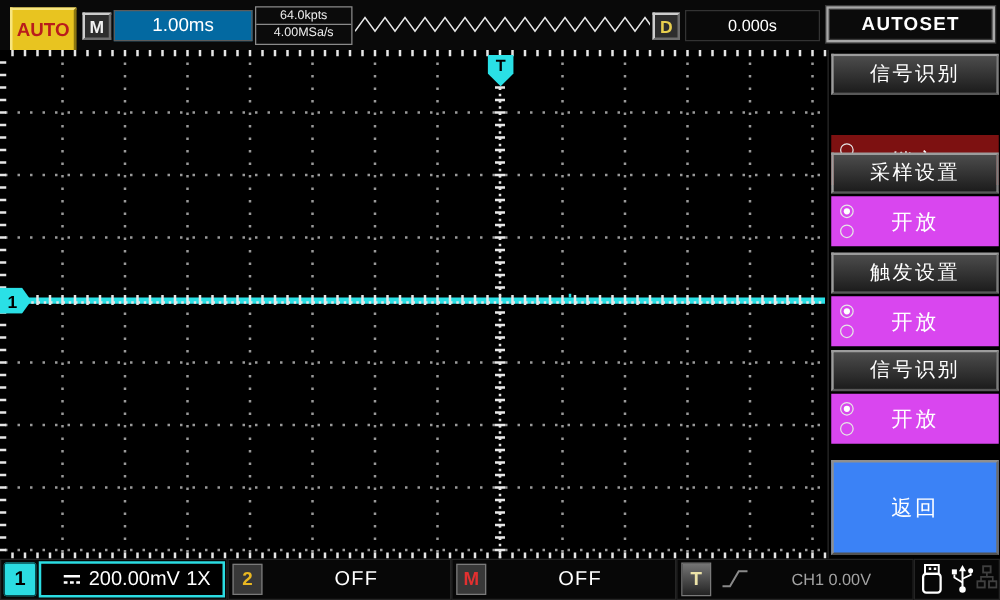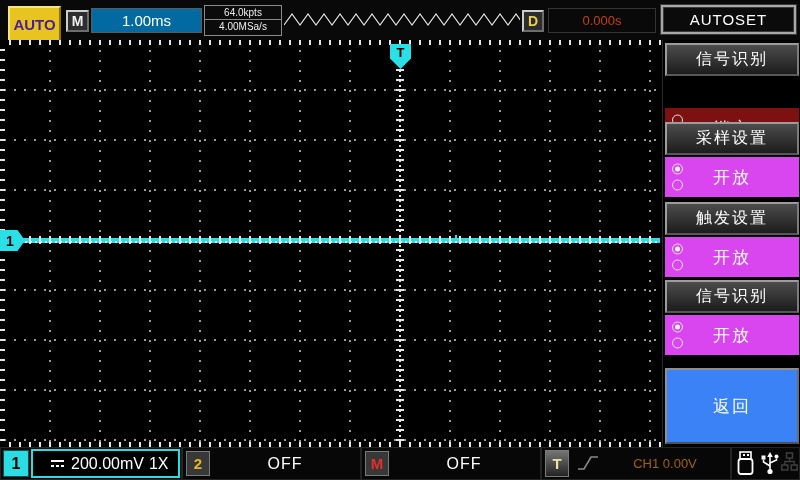--- a/index.html
+++ b/index.html
@@ -3,39 +3,39 @@
 <meta charset="utf-8">
 <style>
   * { margin:0; padding:0; box-sizing:border-box; }
   html,body { background:#1a1a1a; }
   .screen { position:relative; width:800px; height:480px; background:#000;
             font-family:"Liberation Sans", sans-serif; overflow:hidden; }
 
   
   .topbar { position:absolute; left:0; top:0; width:800px; height:40px; background:#090909; }
   .badge { position:absolute; display:flex; align-items:center; justify-content:center; font-weight:bold; }
-  .auto-badge { left:8px; top:6px; width:53px; height:36px; background:#e8c420; color:#4c1d95;
+  .auto-badge { left:8px; top:6px; width:53px; height:36px; background:#e8c420; color:#b91c1c;
                 font-size:15px; border:2px solid; border-color:#f7e580 #8a7510 #8a7510 #f7e580; }
   .m-badge { left:66px; top:10px; width:23px; height:22px; background:#2d2d2d; color:#f0f0f0;
              font-size:14px; border:2px solid; border-color:#cdcdcd #6d6d6d #6d6d6d #cdcdcd; }
   .time-box { position:absolute; left:91px; top:8px; width:111px; height:25px;
               border:1px solid #5c5c5c; color:#fff; font-size:15px;
               display:flex; align-items:center; justify-content:center; background:#0369a1; }
   .kpts-box { position:absolute; left:204px; top:5px; width:78px; height:31px;
               border:1px solid #8a8a8a; background:#0b0b0b; color:#eee; font-size:10px; text-align:center; }
   .kpts-box .row { height:14px; line-height:14px;text-align:center; }
   .kpts-box .row.first { border-bottom:1px solid #8a8a8a; }
   .zigzag-svg { position:absolute; left:284px; top:11px; }
   .d-badge { left:522px; top:10px; width:22px; height:22px; background:#2d2d2d; color:#e8cf4e;
              font-size:14px; border:2px solid; border-color:#cdcdcd #6d6d6d #6d6d6d #cdcdcd; }
   .delay-box { position:absolute; left:548px; top:8px; width:108px; height:25px;
-               border:1px solid #333; color:#c2410c; font-size:13px;
+               border:1px solid #333; color:#ffffff; font-size:13px;
                display:flex; align-items:center; justify-content:center; }
   .autoset-btn { position:absolute; left:661px; top:5px; width:135px; height:29px;
-                 background:#0b0b0b; color:#fff; font-size:15px; font-weight:normal; letter-spacing:1px;
+                 background:#0b0b0b; color:#fff; font-size:15px; font-weight:bold; letter-spacing:1px;
                  border:2px solid #a8a8a8; box-shadow:inset 0 0 0 1px #3a3a3a, 0 0 0 1px #3a3a3a;
                  display:flex; align-items:center; justify-content:center; cursor:pointer; }
 
   
   .plot { position:absolute; left:0; top:40px; width:662px; height:407px; background:#000; }
   .plot svg { position:absolute; left:0; top:0; }
   .ch1-tag { position:absolute; left:0; top:190px; width:25px; height:21px; background:#2ae0e6;
              clip-path:polygon(0 0, 70% 0, 100% 50%, 70% 100%, 0 100%);
              color:#000; font-weight:bold; font-size:14px;
              display:flex; align-items:center; padding-left:6px; }
@@ -79,21 +79,21 @@
   .small-badge { position:absolute; top:4px; width:24px; height:25px; background:#383838;
                  border:1px solid #7a7a7a; font-weight:bold; font-size:15px;
                  display:flex; align-items:center; justify-content:center; }
   .ch2-badge { left:186px; color:#e8b722; }
   .math-badge { left:365px; color:#e23030; }
   .trig-badge { left:545px; top:3px; height:27px; background:linear-gradient(#757575,#232323); color:#ece3a8; }
   .off-label { position:absolute; top:0; height:33px; color:#fff; font-size:16px; letter-spacing:1px;
                display:flex; align-items:center; justify-content:center; }
   .ch2-off { left:210px; width:150px; }
   .math-off { left:389px; width:150px; }
-  .trig-src { position:absolute; left:600px; top:0; width:130px; height:33px; color:#a16207;
+  .trig-src { position:absolute; left:600px; top:0; width:130px; height:33px; color:#a3a3a3;
               font-size:13px; display:flex; align-items:center; justify-content:center; }
   .slope-svg { position:absolute; left:576px; top:6px; }
   .bb-icon { position:absolute; top:4px; }
 </style>
 </head>
 <body>
 
 <div class="screen">
 
   <div class="topbar">

